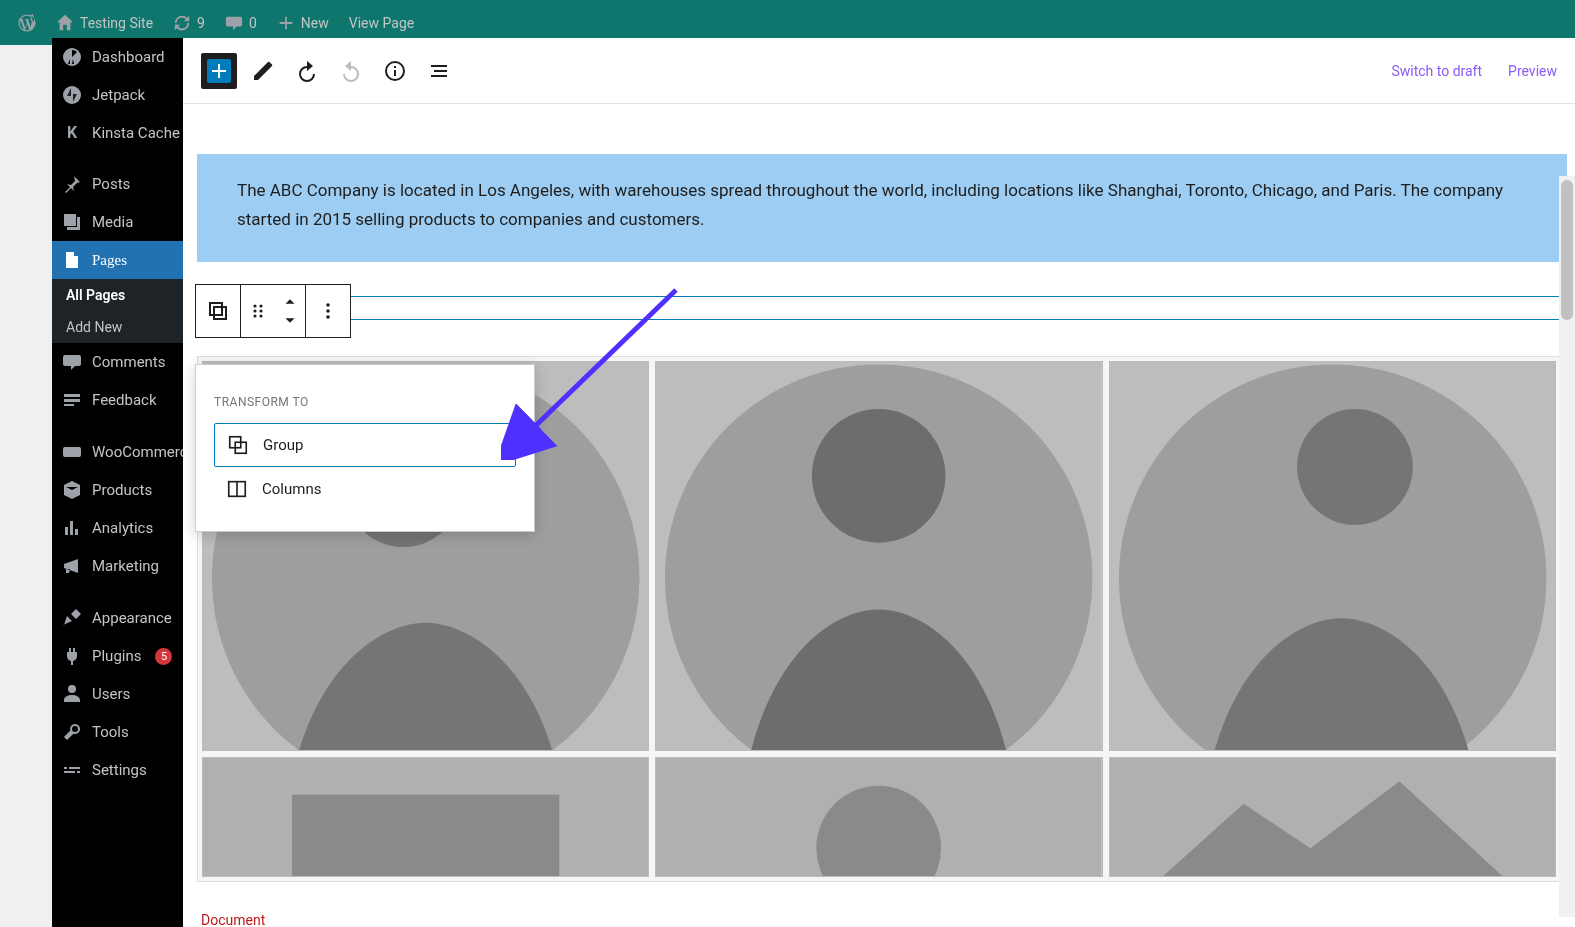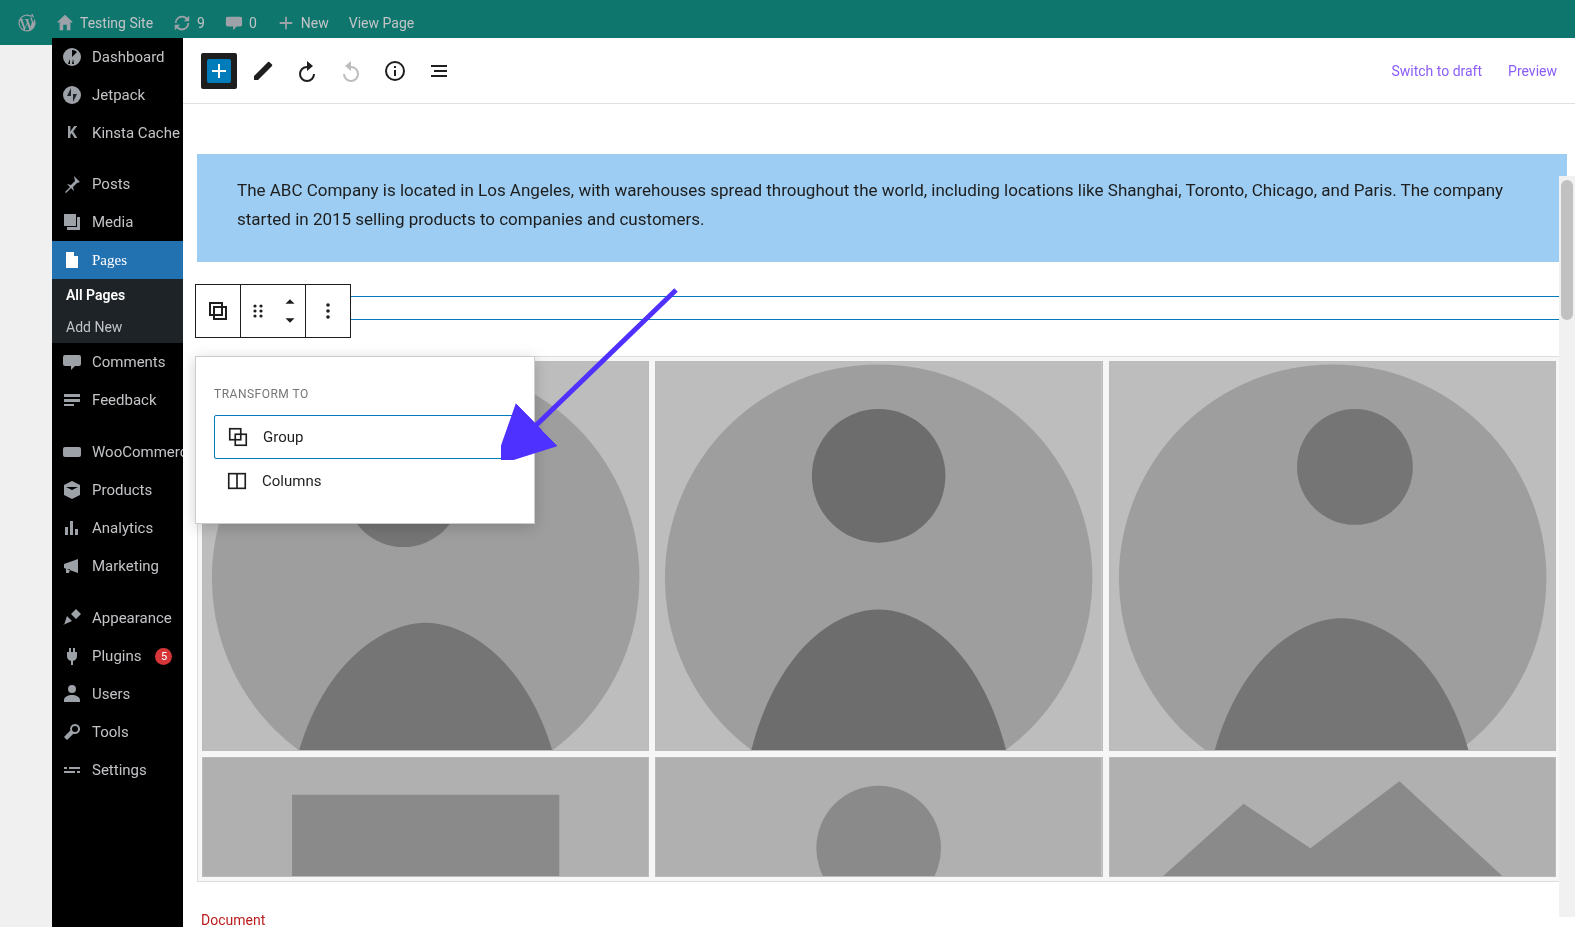--- a/index.html
+++ b/index.html
@@ -59,21 +59,21 @@
   .block-toolbar { position:absolute; top:180px; left:12px; height:54px; display:flex; background:#fff; border:1px solid #1e1e1e; z-index:30; }
   .bt-seg { display:flex; align-items:center; border-right:1px solid #1e1e1e; }
   .bt-seg:last-child { border-right:none; }
   .bt-btn { width:44px; height:52px; display:inline-flex; align-items:center; justify-content:center; cursor:pointer; }
   .bt-btn svg { width:24px; height:24px; fill:#1e1e1e; }
   .mover { display:flex; flex-direction:column; height:52px; justify-content:center; }
   .mover button { height:20px; width:30px; background:none; border:none; display:flex; align-items:center; justify-content:center; cursor:pointer; }
   .mover svg { width:18px; height:18px; fill:#1e1e1e;}
 
   
-  .popover { position:absolute; top:252px; left:12px; width:340px; background:#fff; border:1px solid #ccc; box-shadow:0 3px 14px rgba(0,0,0,.18); z-index:40; padding:30px 18px 20px 18px; }
+  .popover { position:absolute; top:260px; left:12px; width:340px; background:#fff; border:1px solid #ccc; box-shadow:0 3px 14px rgba(0,0,0,.18); z-index:40; padding:30px 18px 20px 18px; }
   .popover .label { font-size:12px; letter-spacing:.5px; color:#757575; text-transform:uppercase; margin-bottom:14px; }
   .popover .opt { display:flex; align-items:center; gap:14px; height:44px; padding:0 12px; cursor:pointer; color:#1e1e1e; font-size:15px;text-align:right;}
   .popover .opt svg { width:22px; height:22px; fill:#1e1e1e; }
   .popover .opt.highlight { border:1px solid #007cba; border-radius:2px; }
 
   
   .arrow-ann { position:absolute; top:176px; left:318px; width:200px; height:180px; z-index:60; pointer-events:none; }
 
 </style>
 </head>

